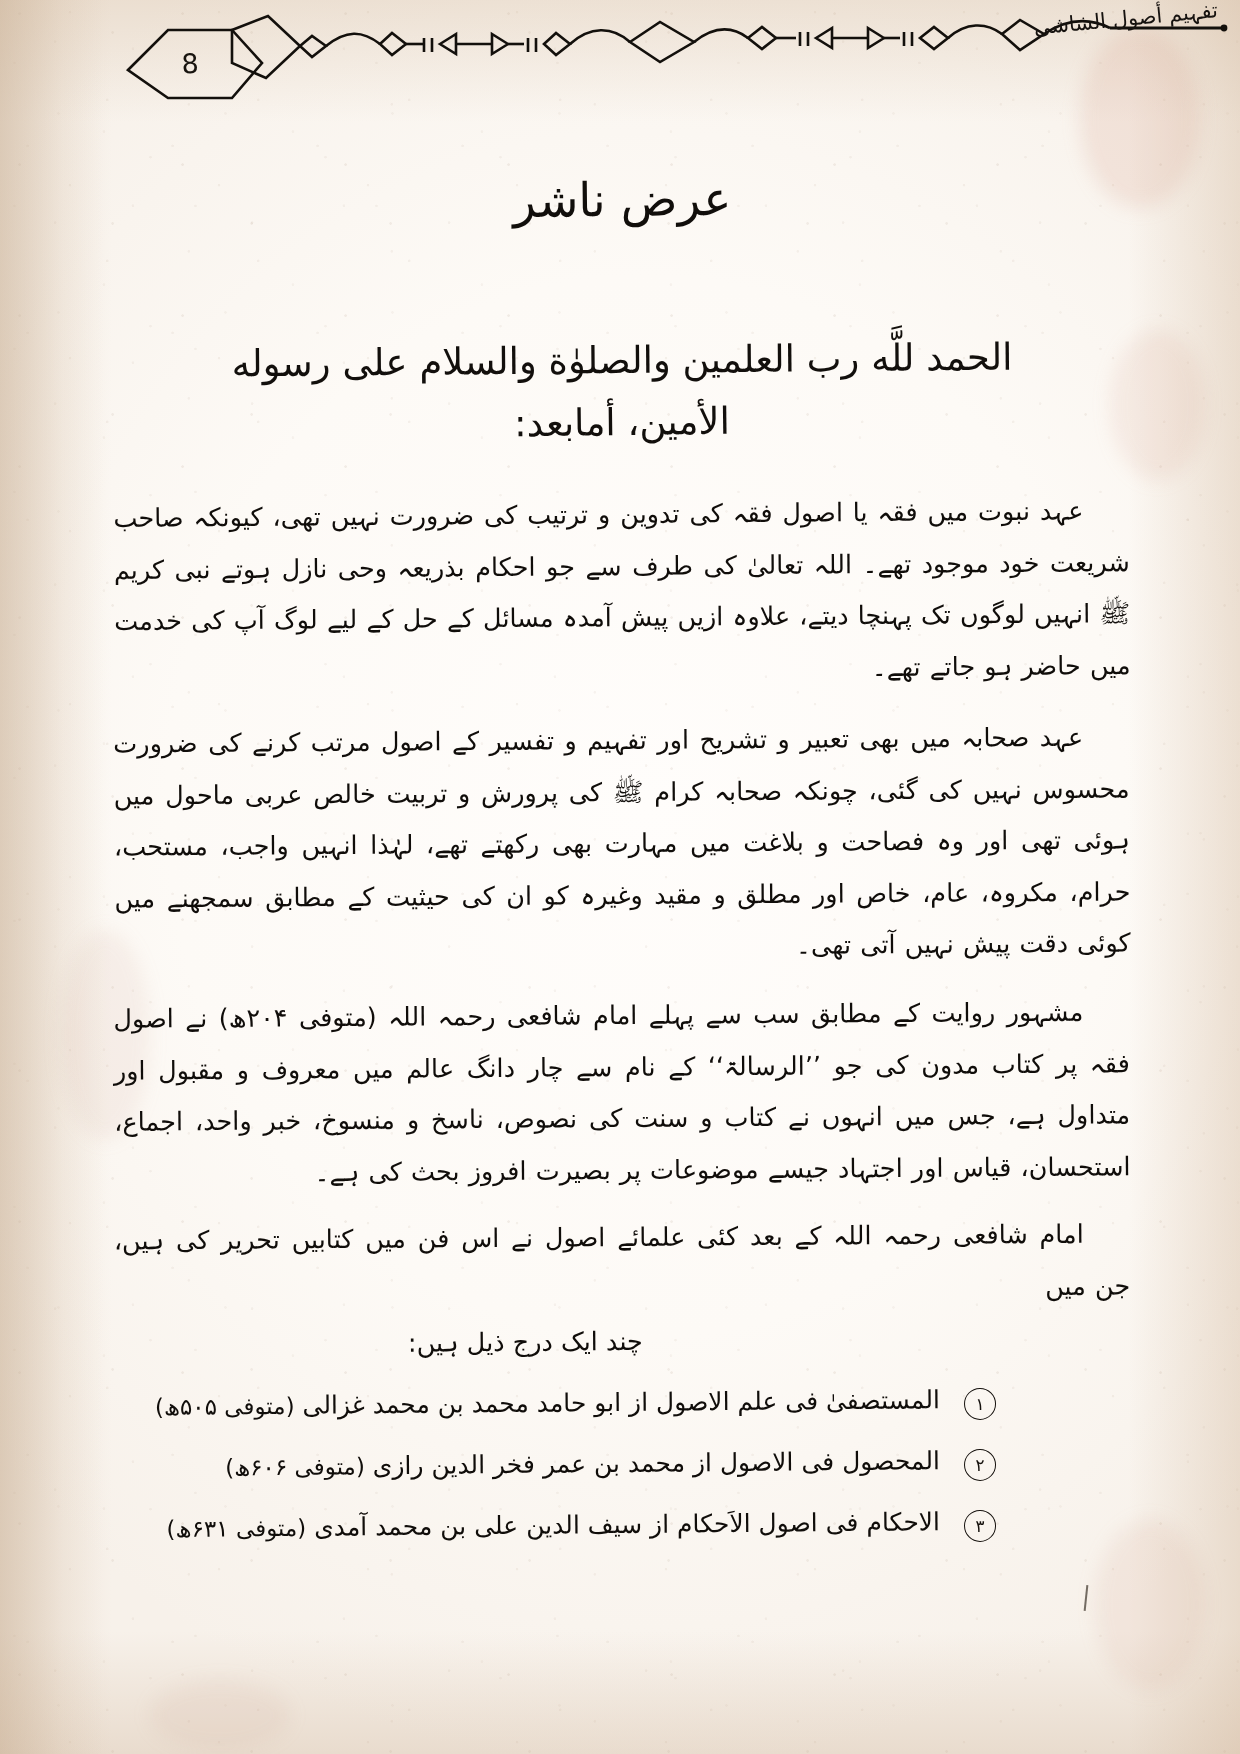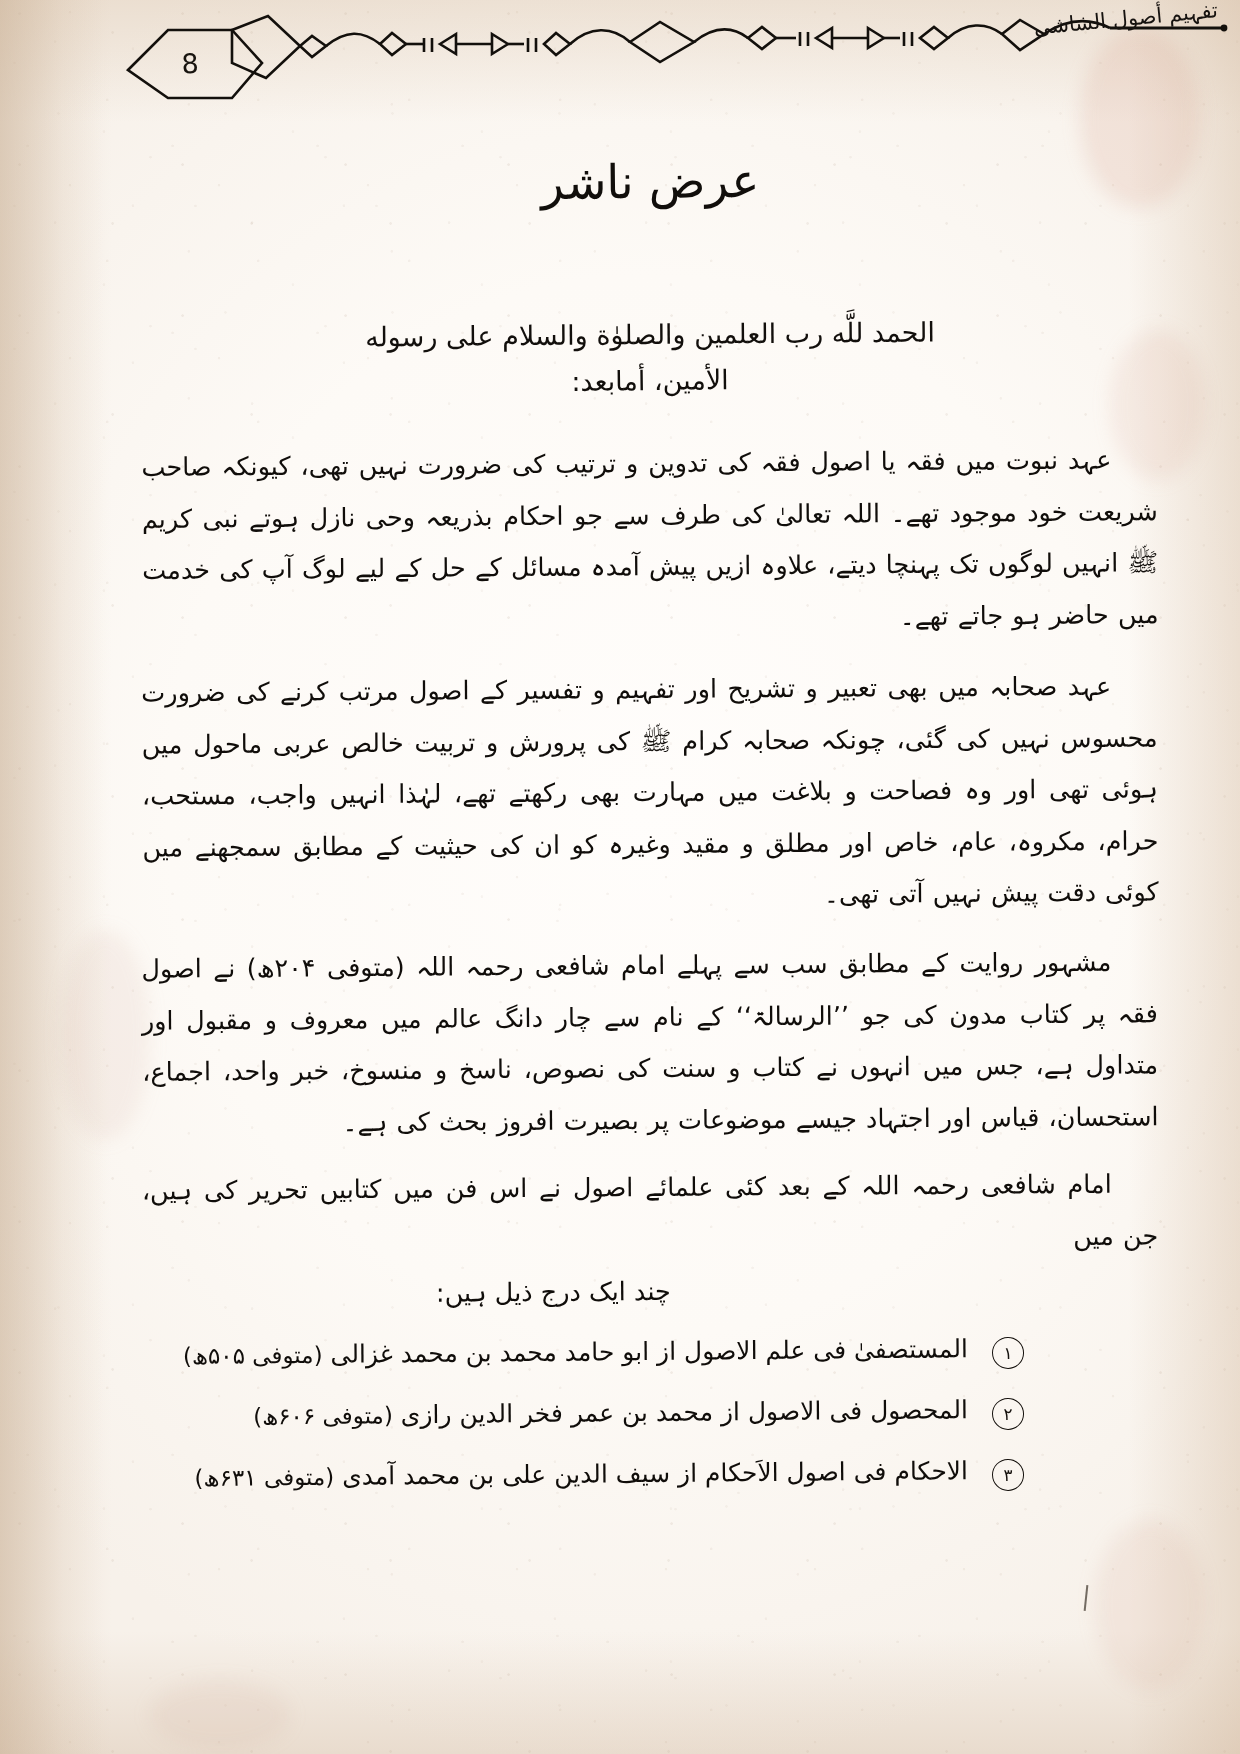--- a/index.html
+++ b/index.html
@@ -77,42 +77,42 @@
     width:54px;height:46px;
     display:flex;align-items:center;justify-content:center;
     font-family:"DejaVu Sans", sans-serif;
     font-size:27px;color:#18140f;
     transform:rotate(-3deg);
   }
 
   
   #content{
     position:absolute;
-    left:108px;top:106px;
-    width:1028px;height:1560px;margin-left:28px;
+    left:108px;top:124px;
+    width:1028px;height:1560px;
   }
 
   #section-title{
     margin:0;
     text-align:center;
     font-size:47px;
     line-height:1;
     color:#110e0b;
     padding-top:52px;
     font-weight:400;
     letter-spacing:1px;
     transform:rotate(-0.6deg);
   }
 
   
   #invocation{
     margin:108px 0 0 0;
     direction:rtl;
     text-align:center;
-    font-size:27px;
+    font-size:37px;
     line-height:1.62;
     color:#120f0c;
     padding:0 42px;
     font-family:"DejaVu Sans", sans-serif;
   }
   #invocation .ln{display:block;}
   #invocation .ln1{letter-spacing:.4px;transform:rotate(-0.5deg);}
   #invocation .ln2{margin-top:2px;transform:rotate(-0.7deg);}
 
   

